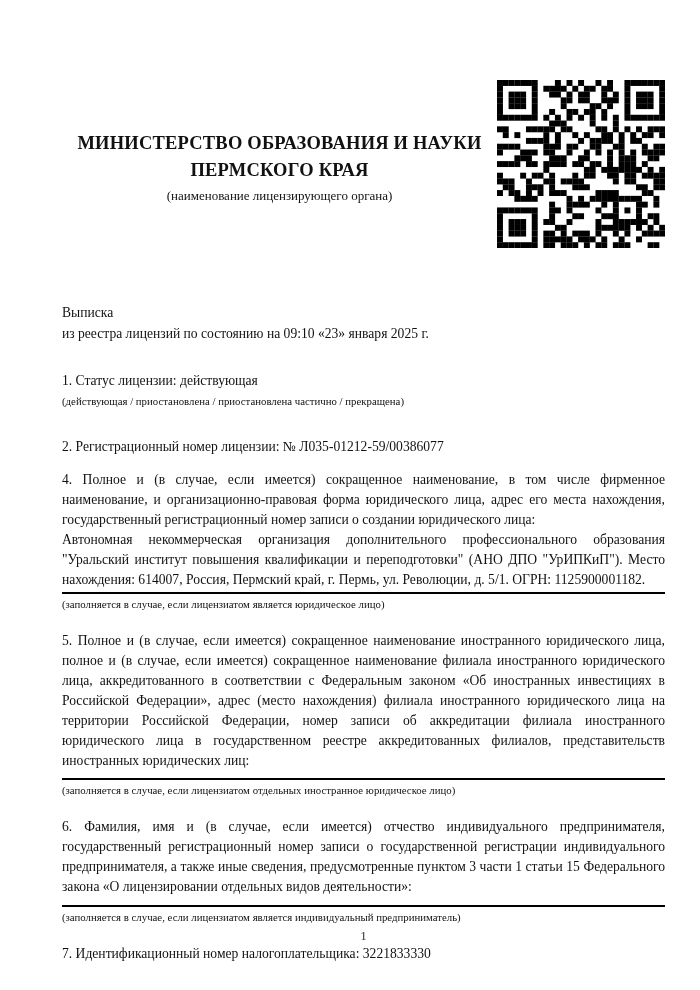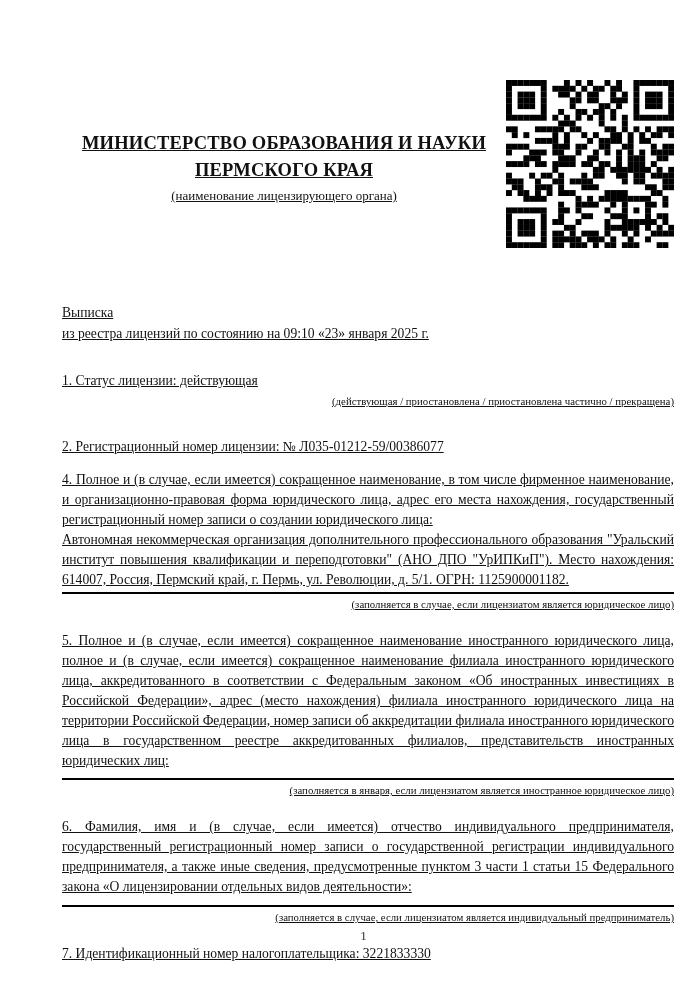--- a/index.html
+++ b/index.html
@@ -7,22 +7,21 @@
     width: 700px; height: 990px;
     background: #ffffff;
     font-family: "Liberation Serif", "DejaVu Serif", serif;
     color: #111111;
     overflow: hidden;
   }
   .page {
     position: relative;
     width: 700px; height: 934px;
     box-sizing: border-box;
-    padding: 78px 26px 0 62px;
-    text-decoration: underline;
+    padding: 78px 35px 0 62px;
   }
   .header-row {
     display: flex;
     justify-content: space-between;
     align-items: flex-start;
   }
   .header-left {
     width: 448px;
     padding-top: 52px;
     text-align: center;
@@ -49,21 +48,21 @@
     line-height: 21px;
   }
   .body-line, .para {
     font-size: 13.6px;
     line-height: 20px;
   }
   .para { text-align: justify; }
   .note {
     font-size: 10.8px;
     line-height: 14px;
-    text-align: right;
+    text-align: left;
     margin-top: 3px;
   }
   .fill-line {
     height: 0;
     border-top: 2px solid #000;
   }
   .item-1 { margin-top: 27px; }
   .item-2 { margin-top: 29px; }
   .item-3 { margin-top: 13px; }
   .item-4 { margin-top: 13px; }
@@ -547,21 +546,21 @@
   <div class="item-4">
     <div class="para">4. Полное и (в случае, если имеется) сокращенное наименование, в том числе фирменное наименование, и организационно-правовая форма юридического лица, адрес его места нахождения, государственный регистрационный номер записи о создании юридического лица:</div>
     <div class="para">Автономная некоммерческая организация дополнительного профессионального образования "Уральский институт повышения квалификации и переподготовки" (АНО ДПО "УрИПКиП"). Место нахождения: 614007, Россия, Пермский край, г. Пермь, ул. Революции, д. 5/1. ОГРН: 1125900001182.</div>
     <div class="fill-line"></div>
     <div class="note">(заполняется в случае, если лицензиатом является юридическое лицо)</div>
   </div>
 
   <div class="item-5">
     <div class="para">5. Полное и (в случае, если имеется) сокращенное наименование иностранного юридического лица, полное и (в случае, если имеется) сокращенное наименование филиала иностранного юридического лица, аккредитованного в соответствии с Федеральным законом «Об иностранных инвестициях в Российской Федерации», адрес (место нахождения) филиала иностранного юридического лица на территории Российской Федерации, номер записи об аккредитации филиала иностранного юридического лица в государственном реестре аккредитованных филиалов, представительств иностранных юридических лиц:</div>
     <div class="fill-line"></div>
-    <div class="note">(заполняется в января, если лицензиатом является иностранное юридическое лицо)</div>
+    <div class="note">(заполняется в случае, если лицензиатом отдельных иностранное юридическое лицо)</div>
   </div>
 
   <div class="item-6">
     <div class="para">6. Фамилия, имя и (в случае, если имеется) отчество индивидуального предпринимателя, государственный регистрационный номер записи о государственной регистрации индивидуального предпринимателя, а также иные сведения, предусмотренные пунктом 3 части 1 статьи 15 Федерального закона «О лицензировании отдельных видов деятельности»:</div>
     <div class="fill-line"></div>
     <div class="note">(заполняется в случае, если лицензиатом является индивидуальный предприниматель)</div>
   </div>
 
   <div class="item-7">
     <div class="body-line">7. Идентификационный номер налогоплательщика: 3221833330</div>

